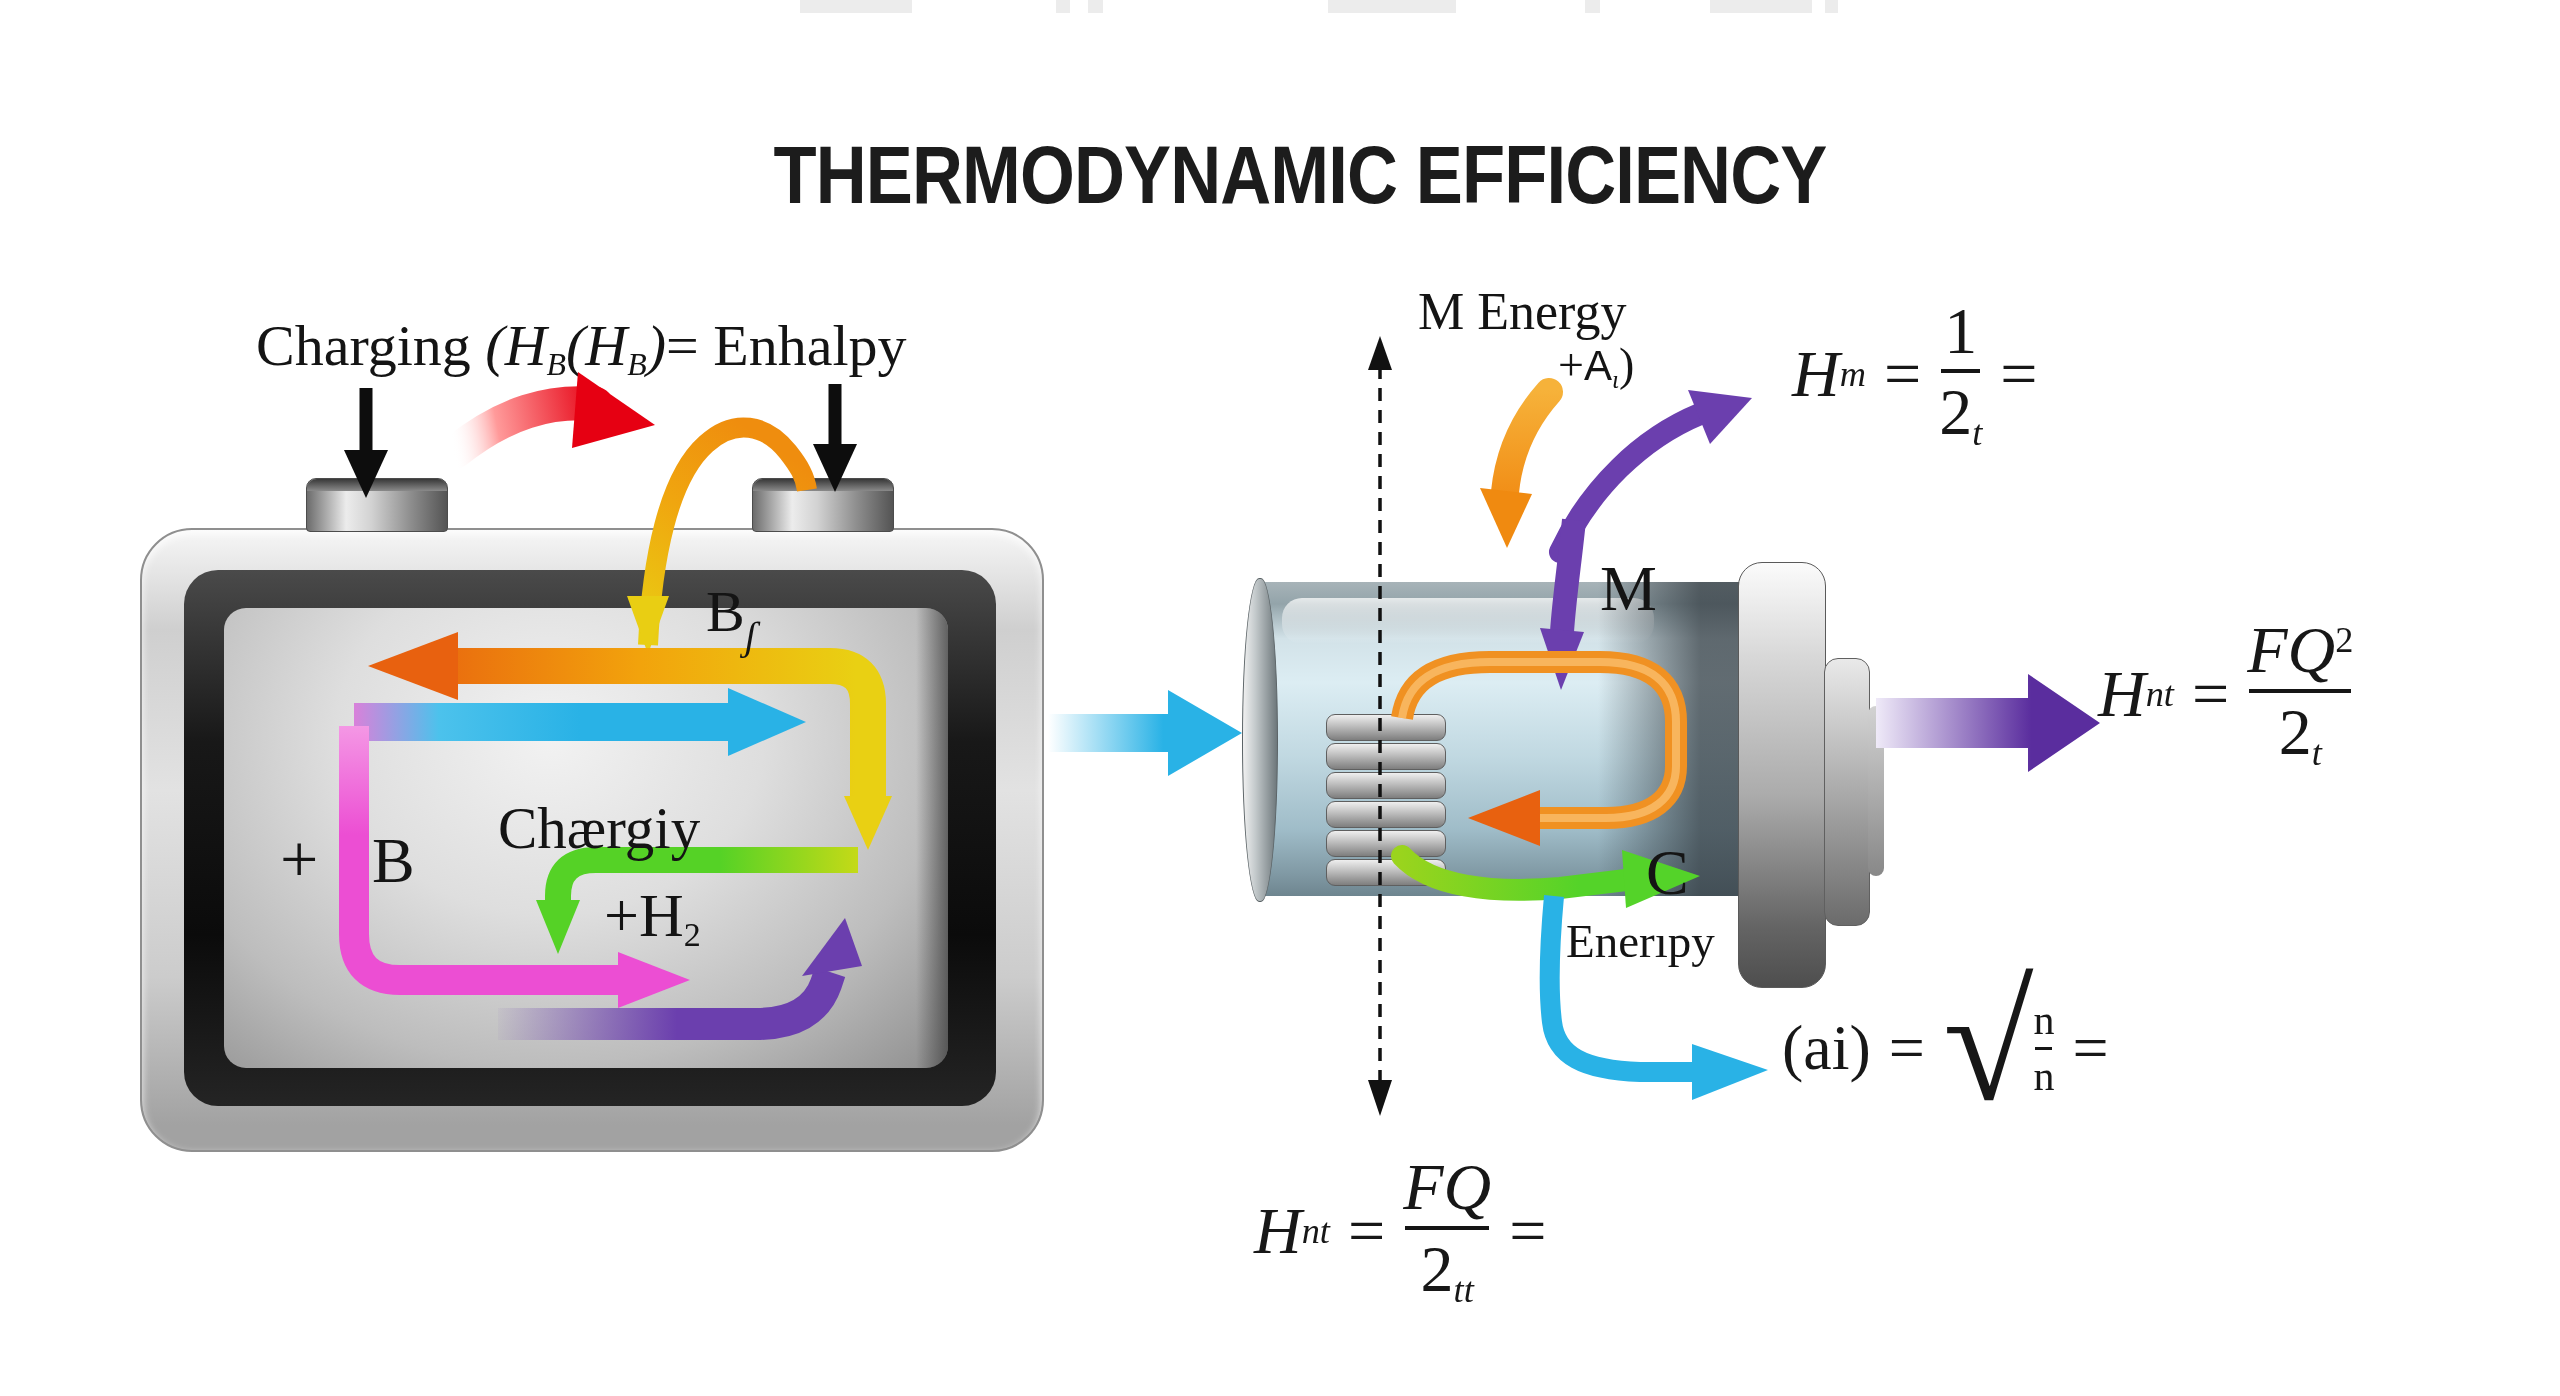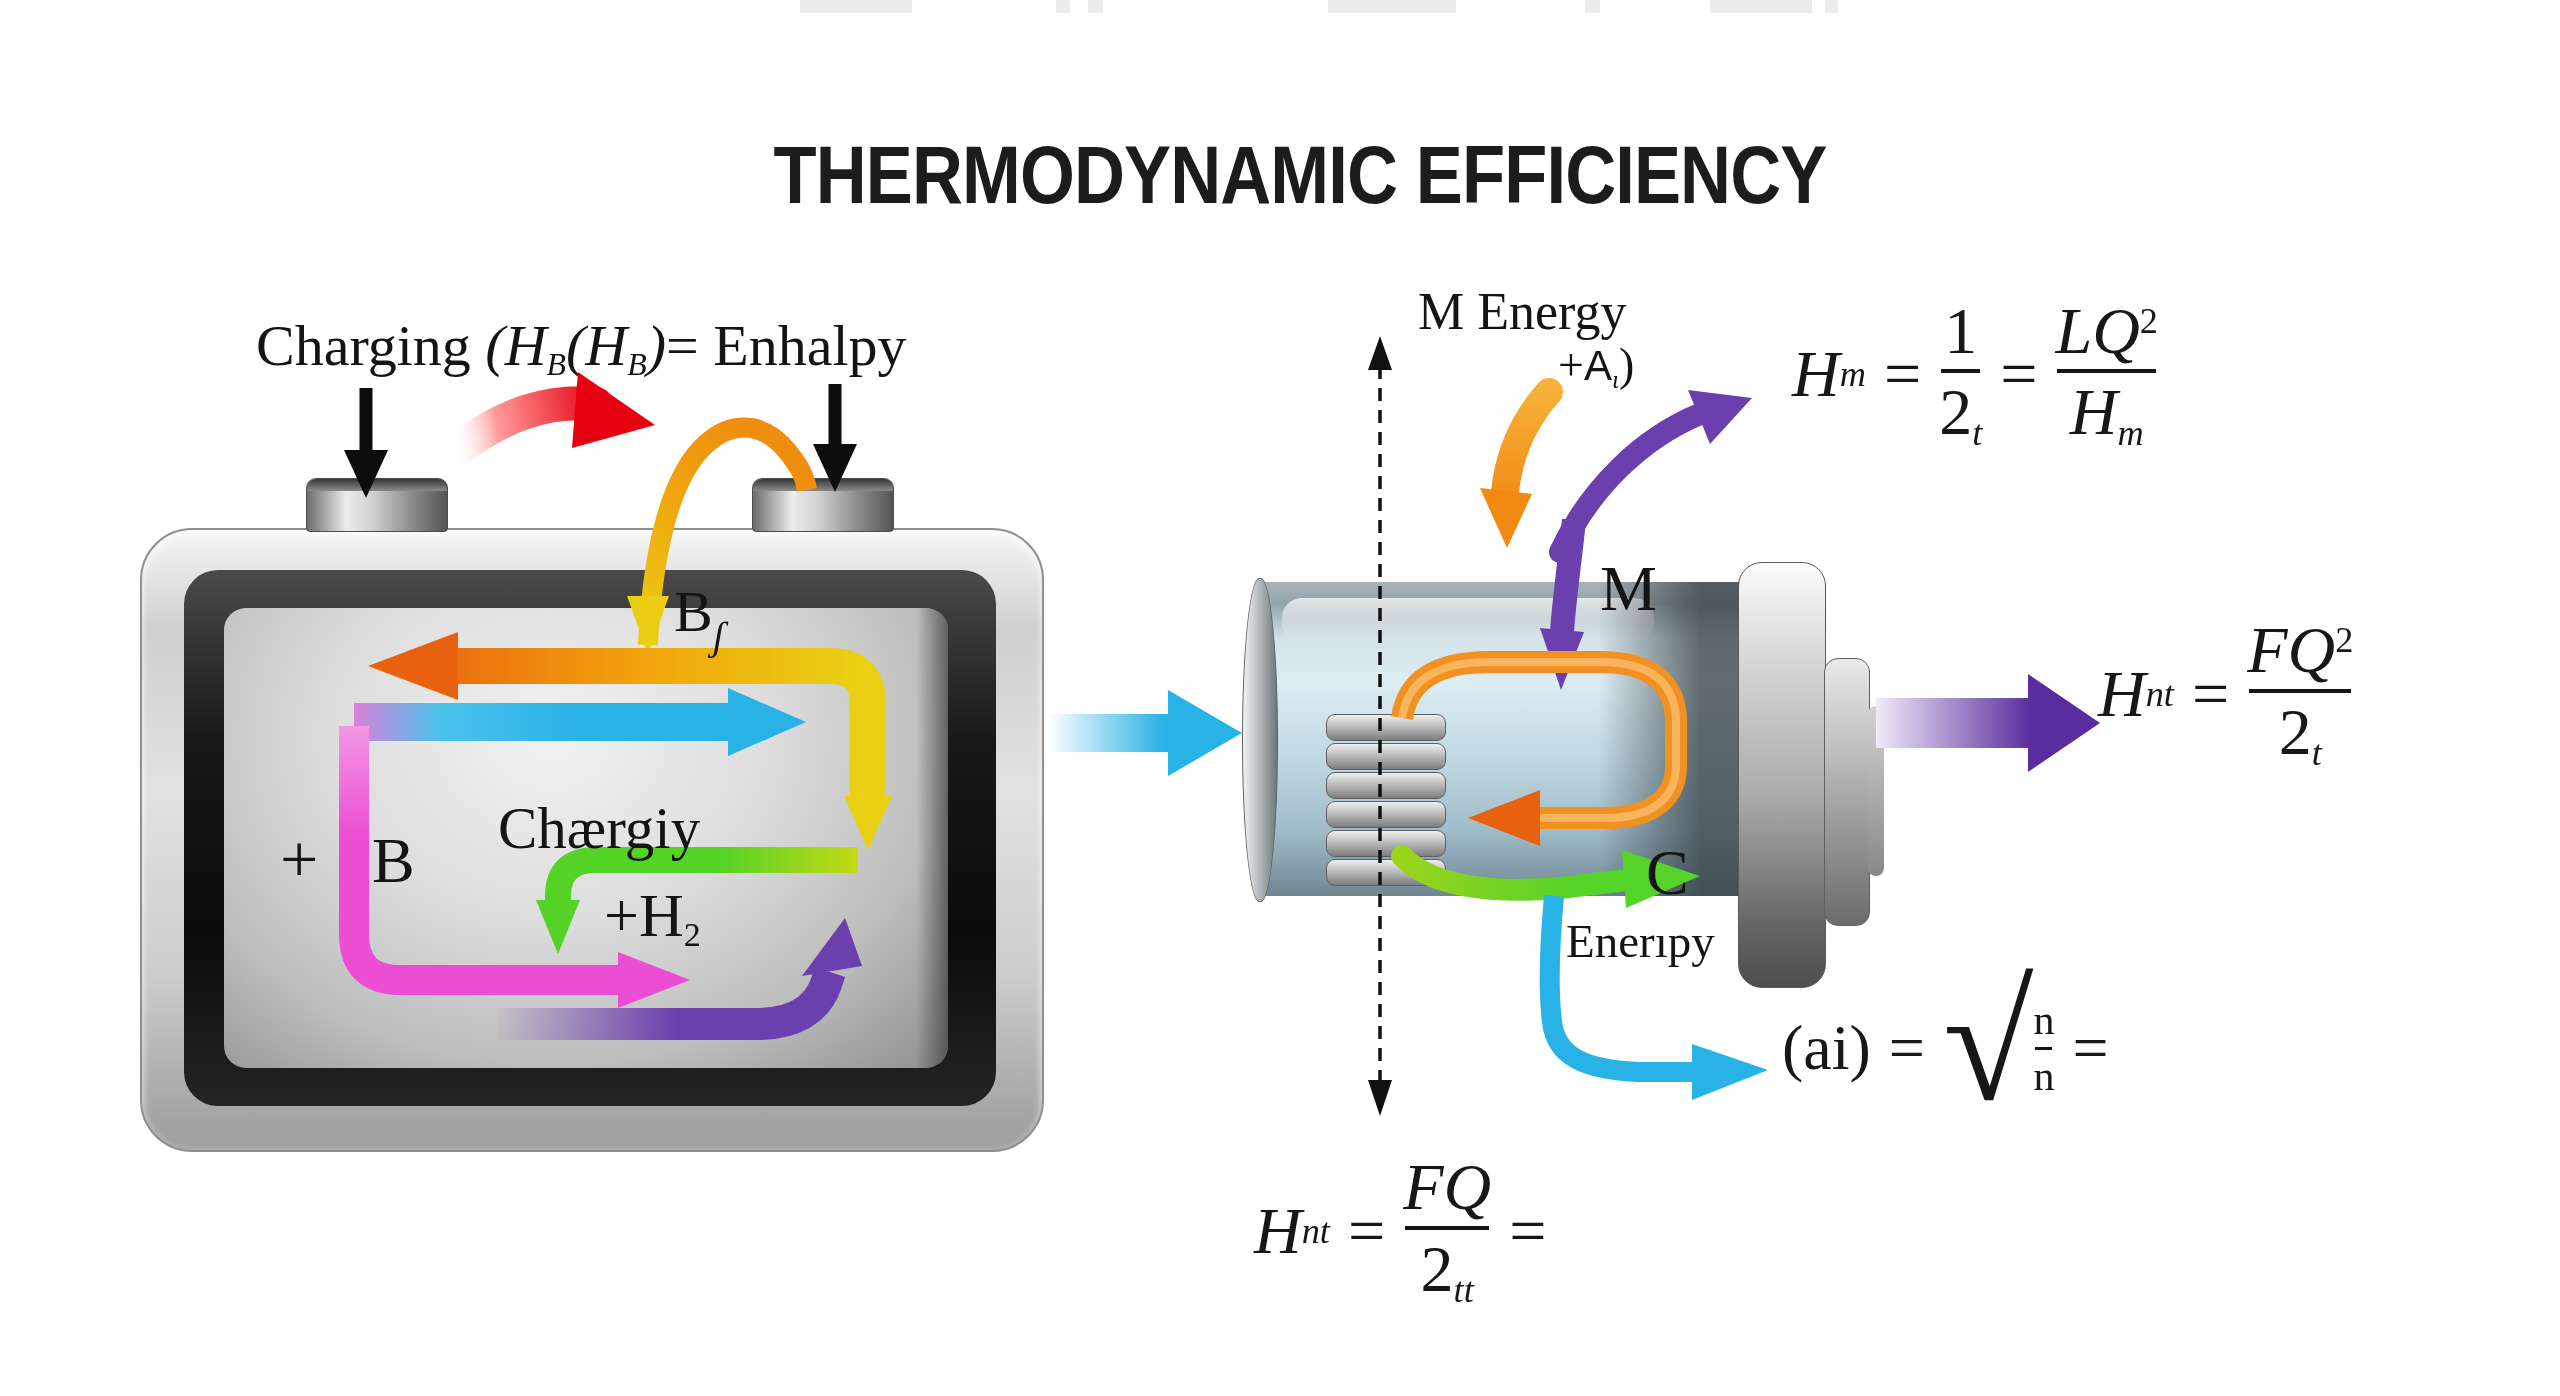--- a/index.html
+++ b/index.html
@@ -234,21 +234,21 @@
     </g>
 
     <g>
       <path d="M 1554 896 C 1550 940 1548 990 1552 1022 C 1556 1056 1584 1070 1640 1072 L 1692 1072" stroke="#29b2e6" stroke-width="20" fill="none"></path>
       <polygon points="1692,1044 1692,1100 1768,1070" fill="#29b2e6"></polygon>
     </g>
 
     <polygon points="1876,698 2028,698 2028,674 2100,723 2028,772 2028,748 1876,748" fill="url(#g-purpfade)"></polygon>
   </svg>
 
-  <div class="lbl" style="left:674px;top:578px;font-size:58px"><span>B</span><span class="it" style="font-size:40px;vertical-align:-0.45em">ʃ</span></div>
+  <div class="lbl" style="left:706px;top:578px;font-size:58px"><span>B</span><span class="it" style="font-size:40px;vertical-align:-0.45em">ʃ</span></div>
 
   <div class="lbl" style="left:498px;top:794px;font-size:59px">Chærgiy</div>
 
   <div class="lbl" style="left:280px;top:820px;font-size:68px">+</div>
   <div class="lbl" style="left:372px;top:824px;font-size:64px">B</div>
 
   <div class="lbl" style="left:604px;top:880px;font-size:62px"><span>+</span><span>H</span><span class="sb">2</span></div>
 
   <div class="lbl" style="left:1418px;top:282px;font-size:52px">M Energy</div>
   <div class="lbl" style="left:1558px;top:338px;font-size:46px"><span>+</span><span style="font-family:'Liberation Sans',sans-serif;font-size:42px">A</span><span class="it sb">ι</span><span>)</span></div>
@@ -260,25 +260,20 @@
   <div class="eq" style="left:1792px;top:288px;height:172px;font-size:66px">
     <span class="it">H</span>
       <span class="it sb">m</span>
     <span class="sign">=</span>
     <span class="frac">
       <span>1</span>
       <span class="bar"></span>
       <span><span>2</span><span class="it sb">t</span></span>
     </span>
     <span class="sign">=</span>
-    <span class="frac">
-      <span><span class="it">LQ</span><span class="sp">2</span></span>
-      <span class="bar"></span>
-      <span><span class="it">H</span><span class="it sb">m</span></span>
-    </span>
   </div>
 
   <div class="eq" style="left:2098px;top:606px;height:175px;font-size:66px">
     <span class="it">H</span>
       <span class="it sb">nt</span>
     <span class="sign">=</span>
     <span class="frac">
       <span><span class="it">FQ</span><span class="sp">2</span></span>
       <span class="bar"></span>
       <span><span>2</span><span class="it sb">t</span></span>

